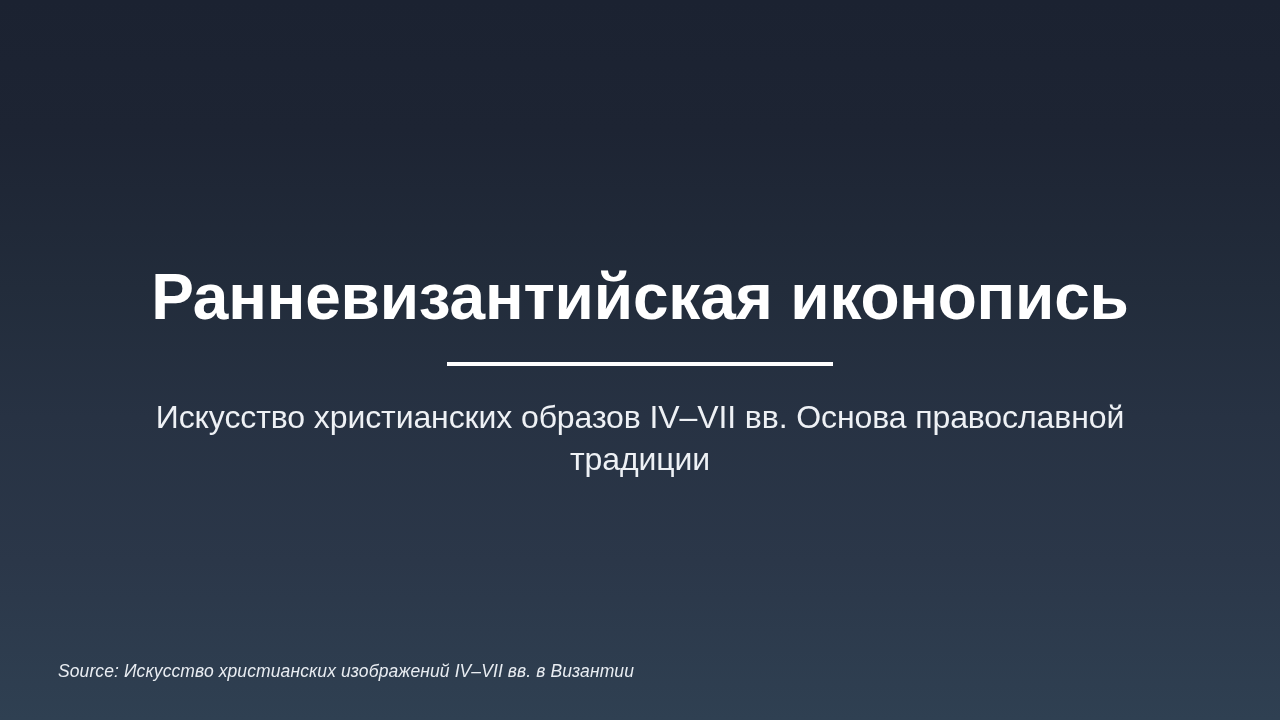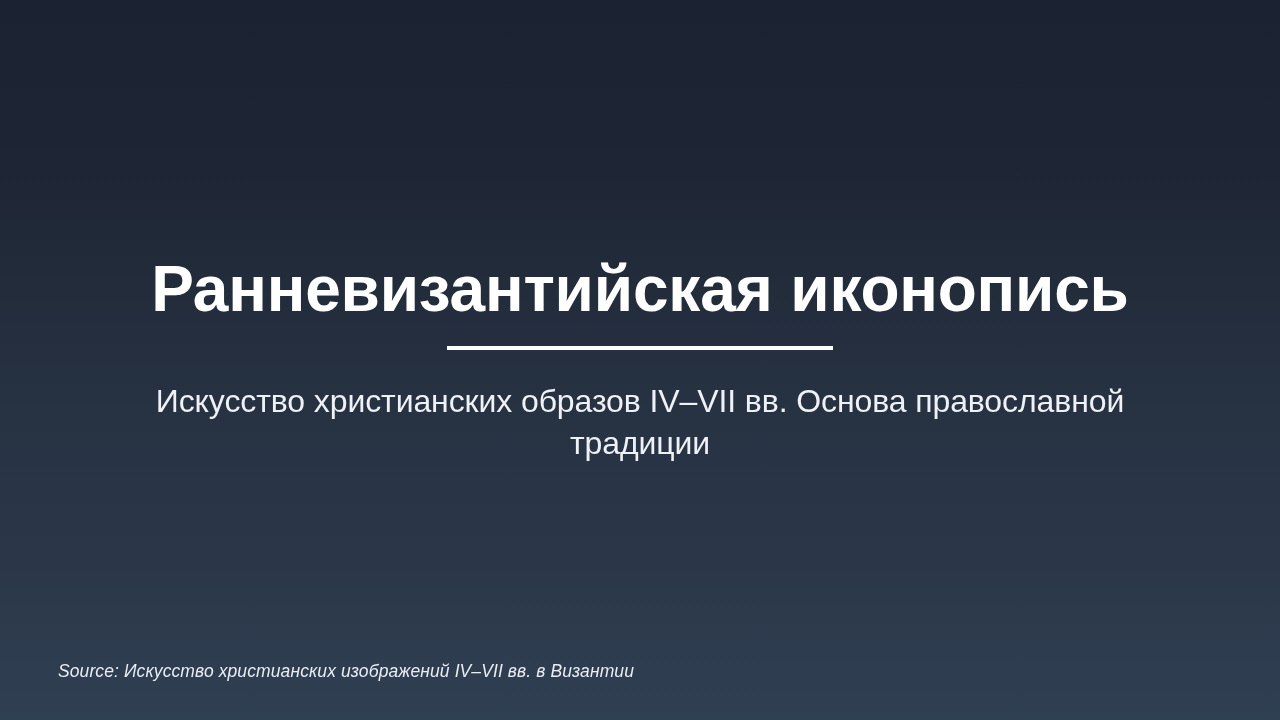--- a/index.html
+++ b/index.html
@@ -35,21 +35,21 @@
     position: absolute;
     left: 0;
     right: 0;
     top: 246px;
     display: flex;
     flex-direction: column;
     align-items: center;
   }
 
   .slide-title {
-    margin: 4px;
+    margin: 12px;
     padding: 0 40px;
     font-size: 64px;
     line-height: 78px;
     font-weight: 700;
     color: #ffffff;
     text-align: center;
     letter-spacing: -0.2px;
     white-space: nowrap;
   }
 

